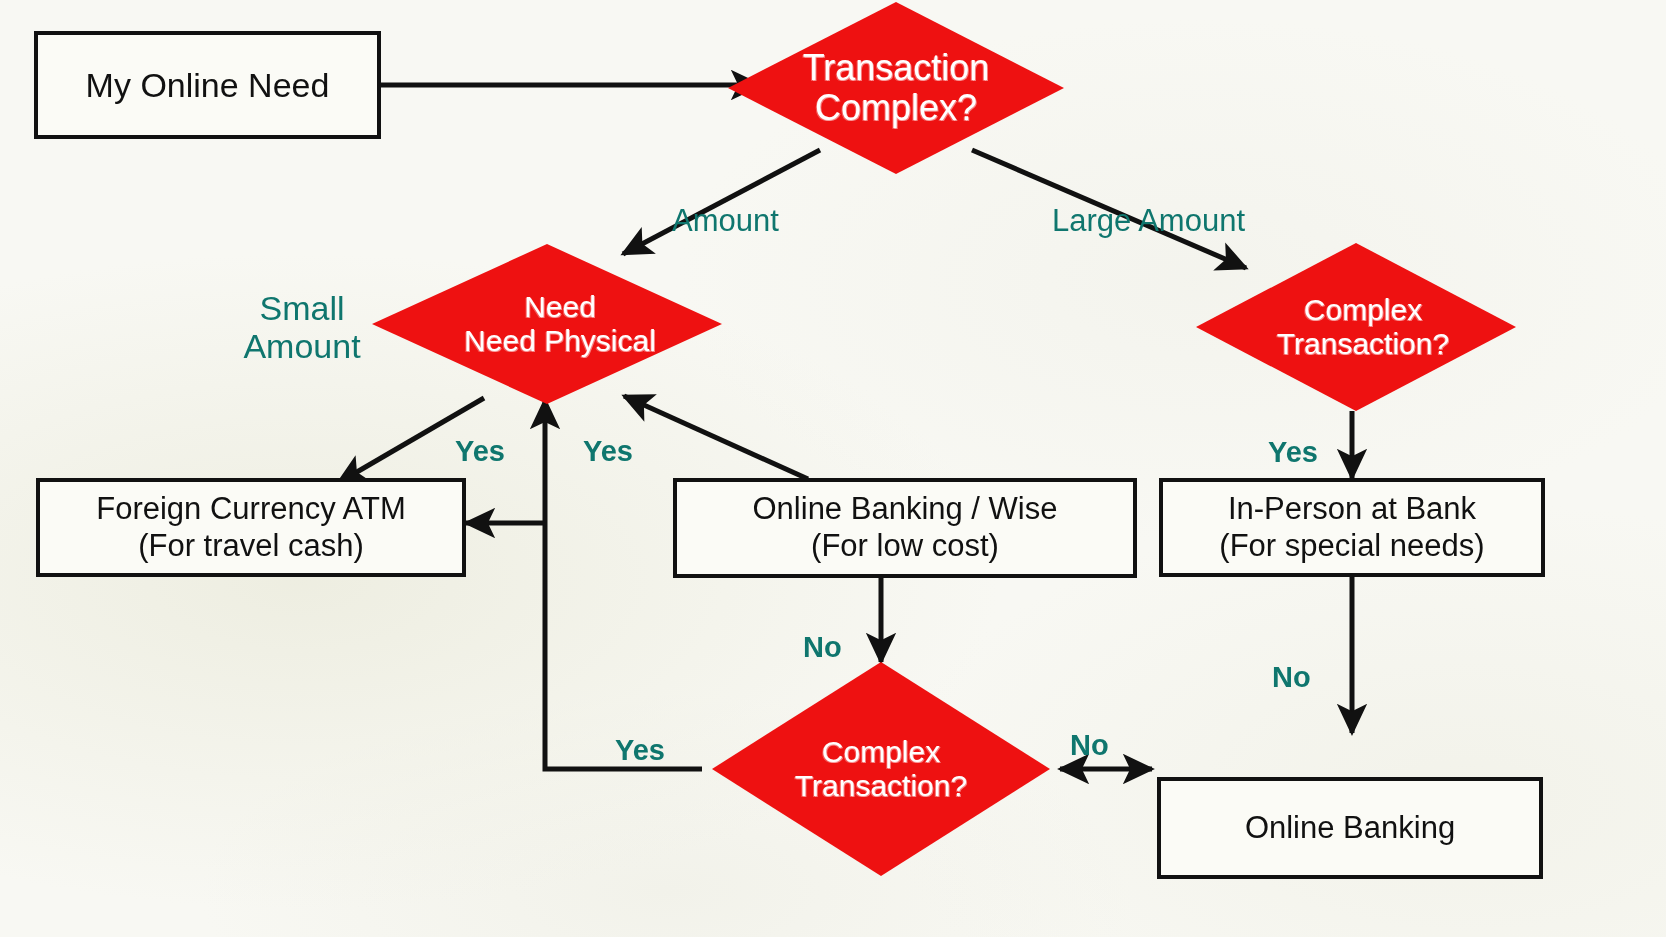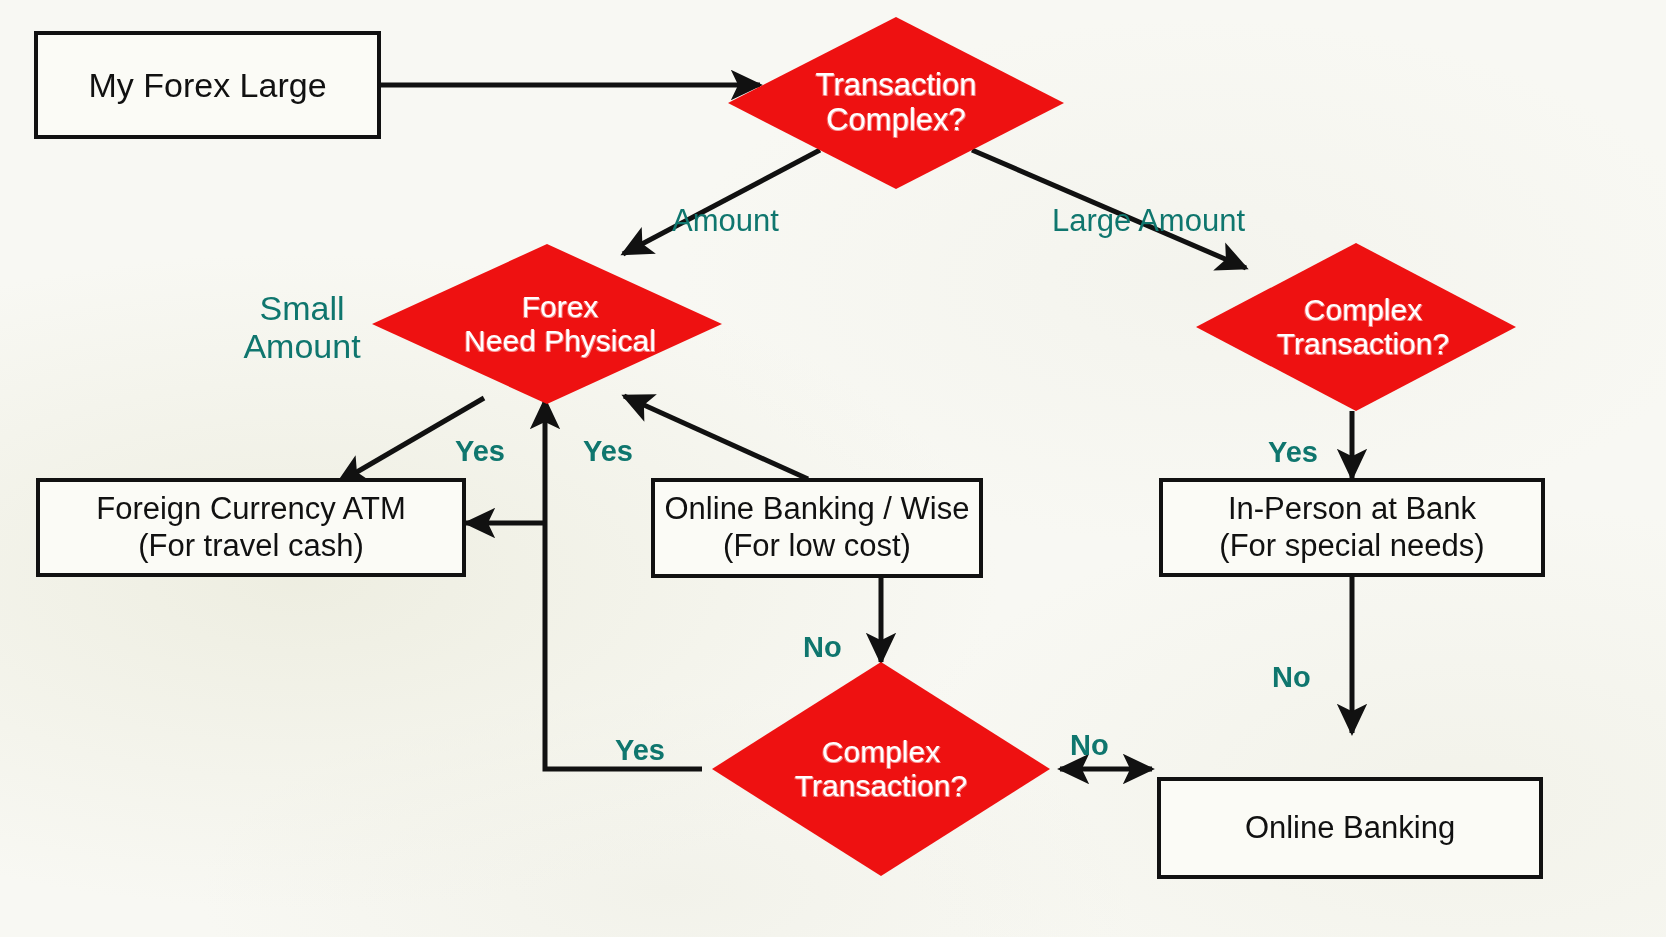--- a/index.html
+++ b/index.html
@@ -119,56 +119,56 @@
       <path d="M 1352 411 L 1352 478" marker-end="url(#ah)"></path>
 
       <path d="M 1352 577 L 1352 733" marker-end="url(#ah)"></path>
 
       <path d="M 1060 769 L 1152 769" marker-start="url(#ah)" marker-end="url(#ah)"></path>
     </g>
   </svg>
 
   <div class="node proc" style="left:34px; top:31px; width:347px; height:108px; font-size:34px;">
     <div>
-      <span class="ln">My Forex Large</span>
-    </div>
-  </div>
-
-  <div class="node decision" style="left:728px; top:17px; width:336px; height:172px; font-size:31px;">
+      <span class="ln">My Online Need</span>
+    </div>
+  </div>
+
+  <div class="node decision" style="left:728px; top:2px; width:336px; height:172px; font-size:36px;">
     <div class="dia-shape"></div>
     <div class="dia-label">
       <span class="ln">Transaction</span>
       <span class="ln">Complex?</span>
     </div>
   </div>
 
   <div class="node decision" style="left:372px; top:244px; width:350px; height:160px; font-size:30px;">
     <div class="dia-shape"></div>
     <div class="dia-label" style="margin-left:26px;">
-      <span class="ln">Forex</span>
+      <span class="ln">Need</span>
       <span class="ln">Need Physical</span>
     </div>
   </div>
 
   <div class="node decision" style="left:1196px; top:243px; width:320px; height:168px; font-size:30px;">
     <div class="dia-shape"></div>
     <div class="dia-label" style="margin-left:14px;">
       <span class="ln">Complex</span>
       <span class="ln">Transaction?</span>
     </div>
   </div>
 
   <div class="node proc" style="left:36px; top:478px; width:430px; height:99px; font-size:31px;">
     <div>
       <span class="ln">Foreign Currency ATM</span>
       <span class="ln">(For travel cash)</span>
     </div>
   </div>
 
-  <div class="node proc" style="left:651px; top:478px; width:332px; height:100px; font-size:31px;">
+  <div class="node proc" style="left:673px; top:478px; width:464px; height:100px; font-size:31px;">
     <div>
       <span class="ln">Online Banking / Wise</span>
       <span class="ln">(For low cost)</span>
     </div>
   </div>
 
   <div class="node proc" style="left:1159px; top:478px; width:386px; height:99px; font-size:31px;">
     <div>
       <span class="ln">In-Person at Bank</span>
       <span class="ln">(For special needs)</span>

